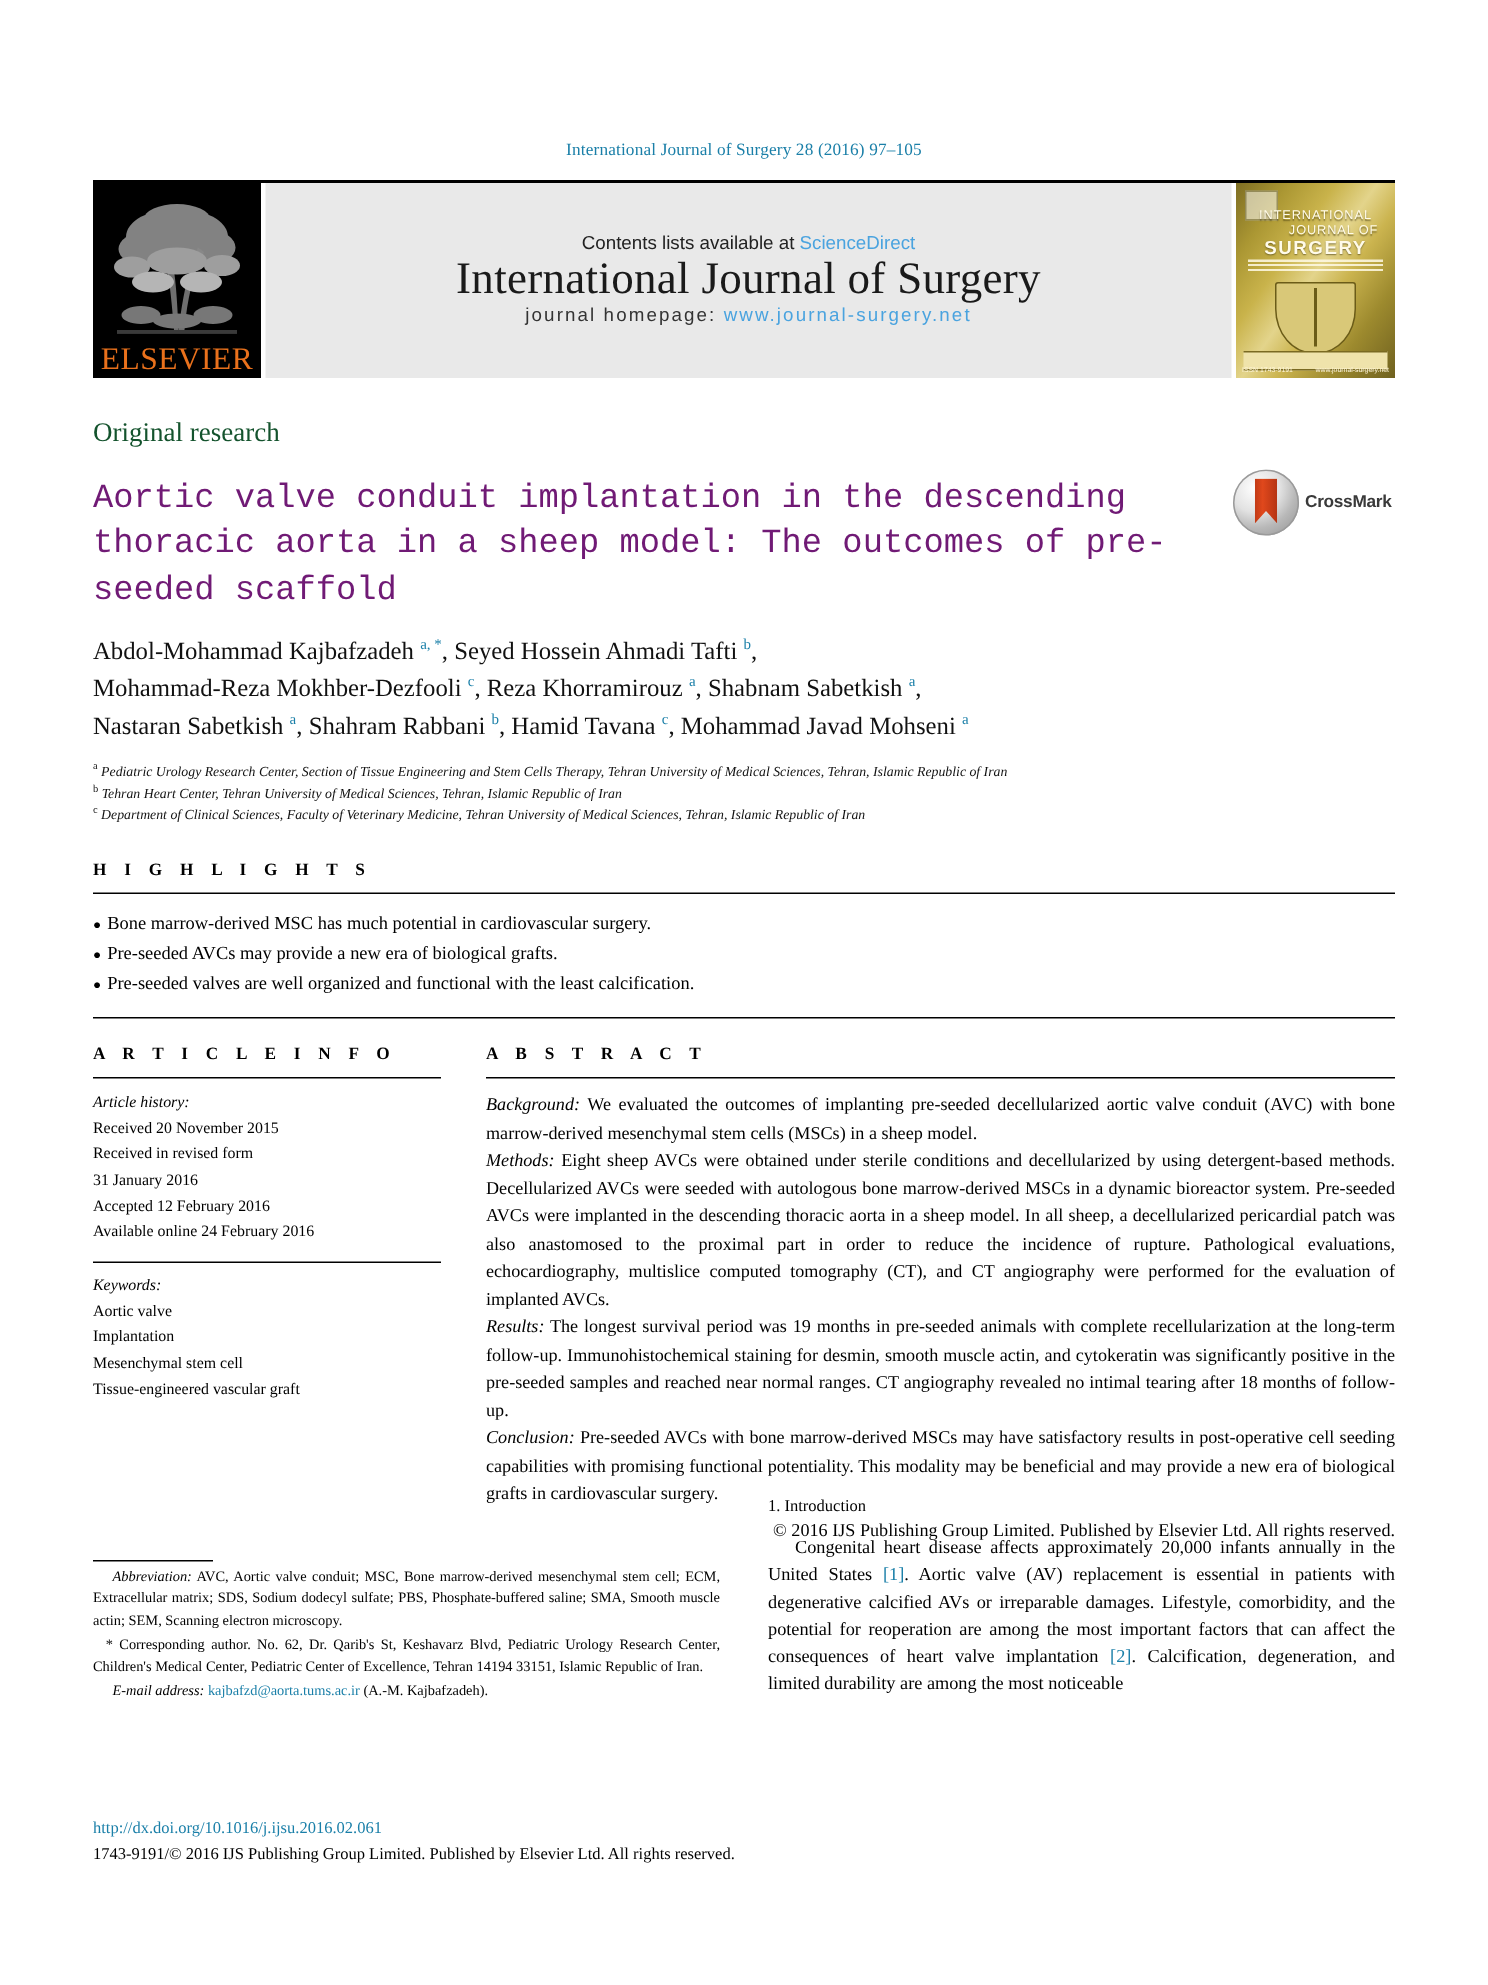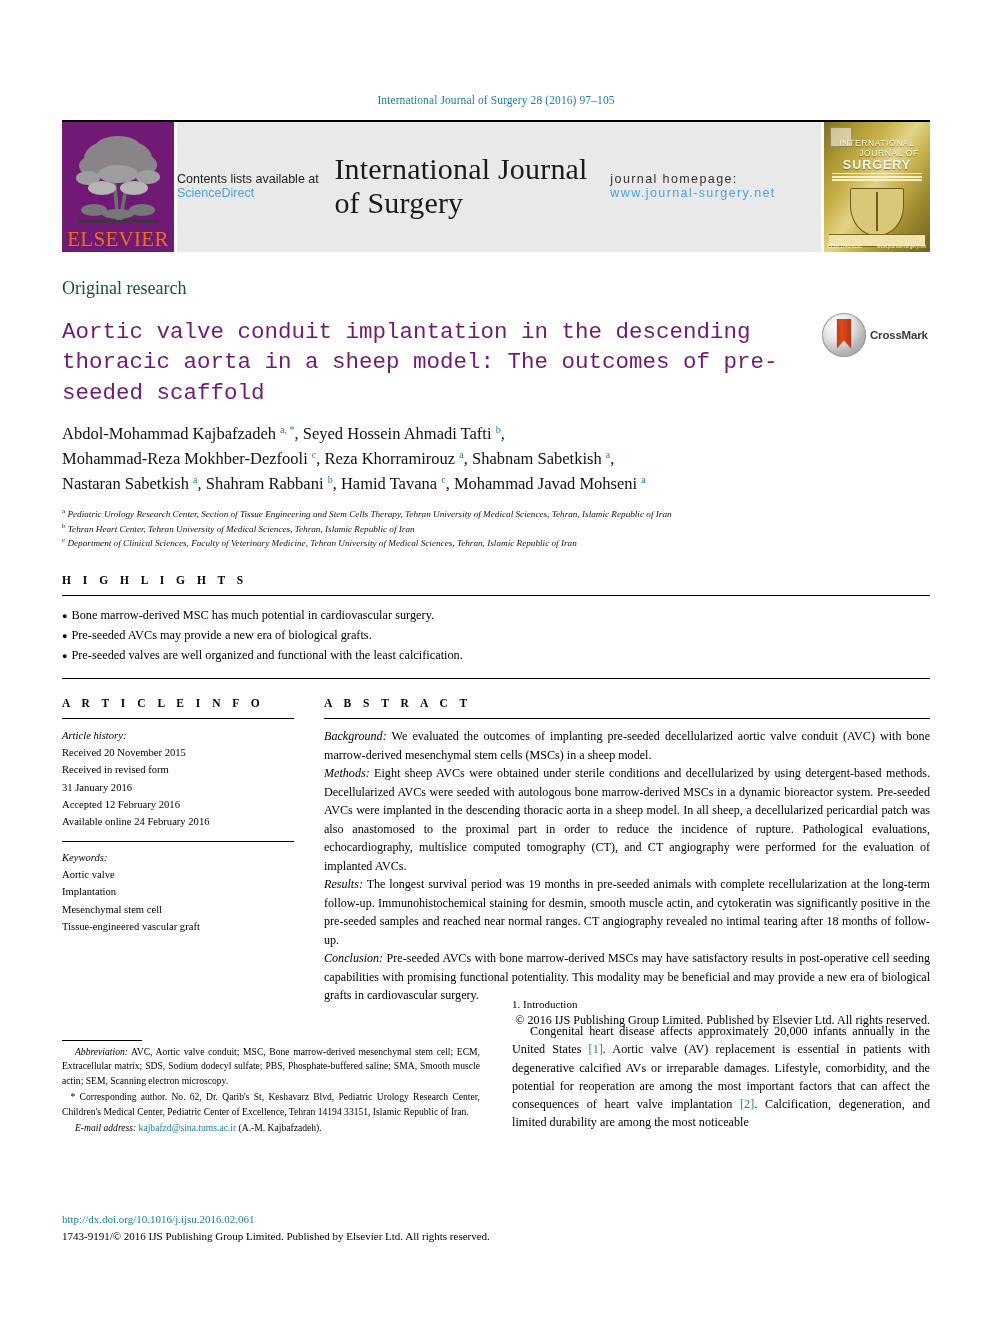--- a/index.html
+++ b/index.html
@@ -46,39 +46,40 @@
     height: 130px;
   }
   .elsevier-cell {
     width: 112px;
     flex: 0 0 112px;
     display: flex;
     flex-direction: column;
     align-items: center;
     justify-content: flex-end;
     padding-bottom: 2px;
-    background: #701a75;
+    background: #000000;
   }
   .elsevier-tree {
     width: 92px;
     height: 96px;
     position: relative;
   }
   .elsevier-word {
     color: #E9711C;
     font-family: "Liberation Serif", serif;
     font-size: 21px;
     letter-spacing: 0.3px;
     line-height: 1;
     margin-top: 1px;
   }
   .center-cell {
     flex: 1 1 auto;
     background: #e9e9e9;
     display: flex;
+    flex-direction: column;
     align-items: center;
     justify-content: center;
     padding: 10px 0 12px 0;
     margin-left: 3px;
     margin-right: 3px;
   }
   .contents-line {
     font-family: "Liberation Sans", sans-serif;
     font-size: 12.5px;
     color: #222;
@@ -508,21 +509,21 @@
 
   </div>
 
   <div class="bottom-cols">
 
     <div class="bcol bcol-left">
       <div class="fn-rule"></div>
       <div class="footnotes">
         <p class="indent"><span class="ital">Abbreviation:</span><span> AVC, Aortic valve conduit; MSC, Bone marrow-derived mesenchymal stem cell; ECM, Extracellular matrix; SDS, Sodium dodecyl sulfate; PBS, Phosphate-buffered saline; SMA, Smooth muscle actin; SEM, Scanning electron microscopy.</span></p>
         <p>&nbsp;&nbsp;<span>* Corresponding author. No. 62, Dr. Qarib's St, Keshavarz Blvd, Pediatric Urology Research Center, Children's Medical Center, Pediatric Center of Excellence, Tehran 14194 33151, Islamic Republic of Iran.</span></p>
-        <p class="indent"><span class="ital">E-mail address:</span> <span class="link">kajbafzd@sina.tums.ac.ir</span><span> (A.-M. Kajbafzadeh).</span></p>
+        <p class="indent"><span class="ital">E-mail address:</span> <span class="link">kajbafzd@aorta.tums.ac.ir</span><span> (A.-M. Kajbafzadeh).</span></p>
       </div>
     </div>
 
     <div class="bcol bcol-right">
       <div class="sec-head">1.  Introduction</div>
       <p class="body-text"><span>Congenital heart disease affects approximately 20,000 infants annually in the United States </span><span class="ref">[1]</span><span>. Aortic valve (AV) replacement is essential in patients with degenerative calcified AVs or irreparable damages. Lifestyle, comorbidity, and the potential for reoperation are among the most important factors that can affect the consequences of heart valve implantation </span><span class="ref">[2]</span><span>. Calcification, degeneration, and limited durability are among the most noticeable</span></p>
     </div>
 
   </div>
 

